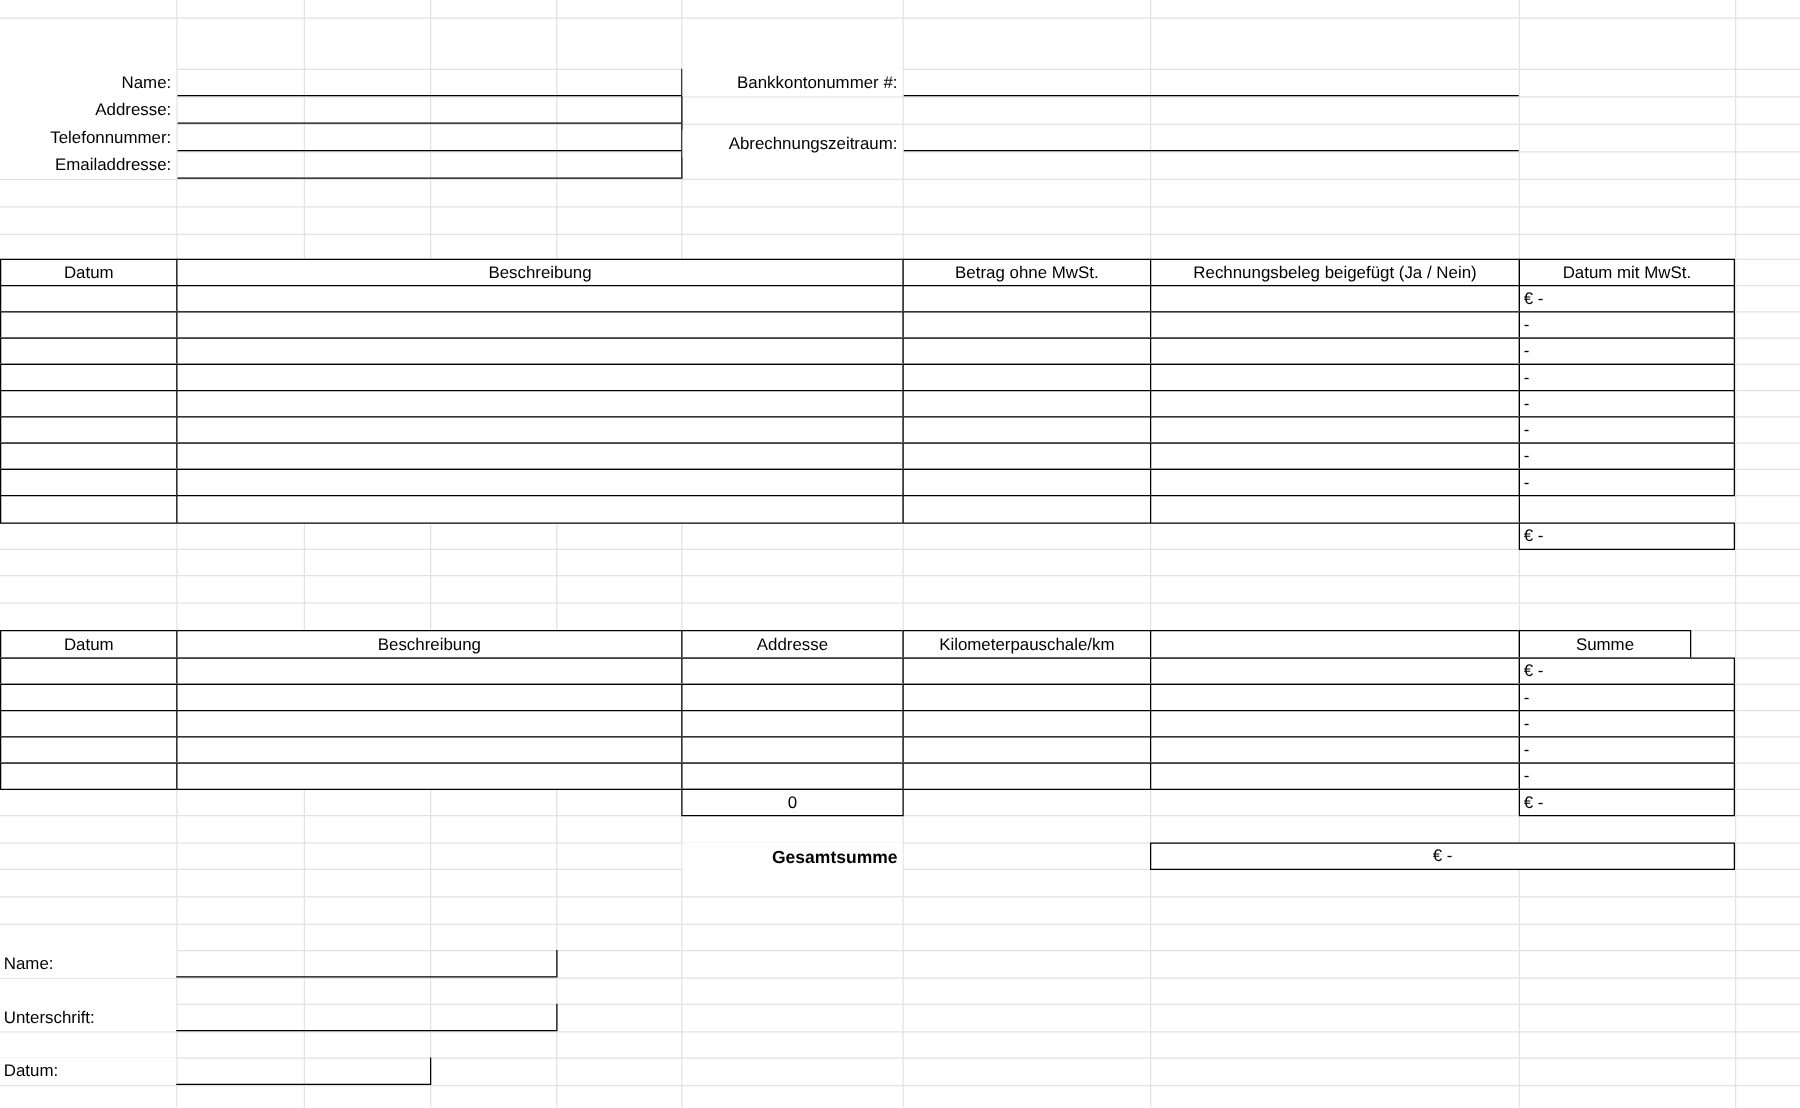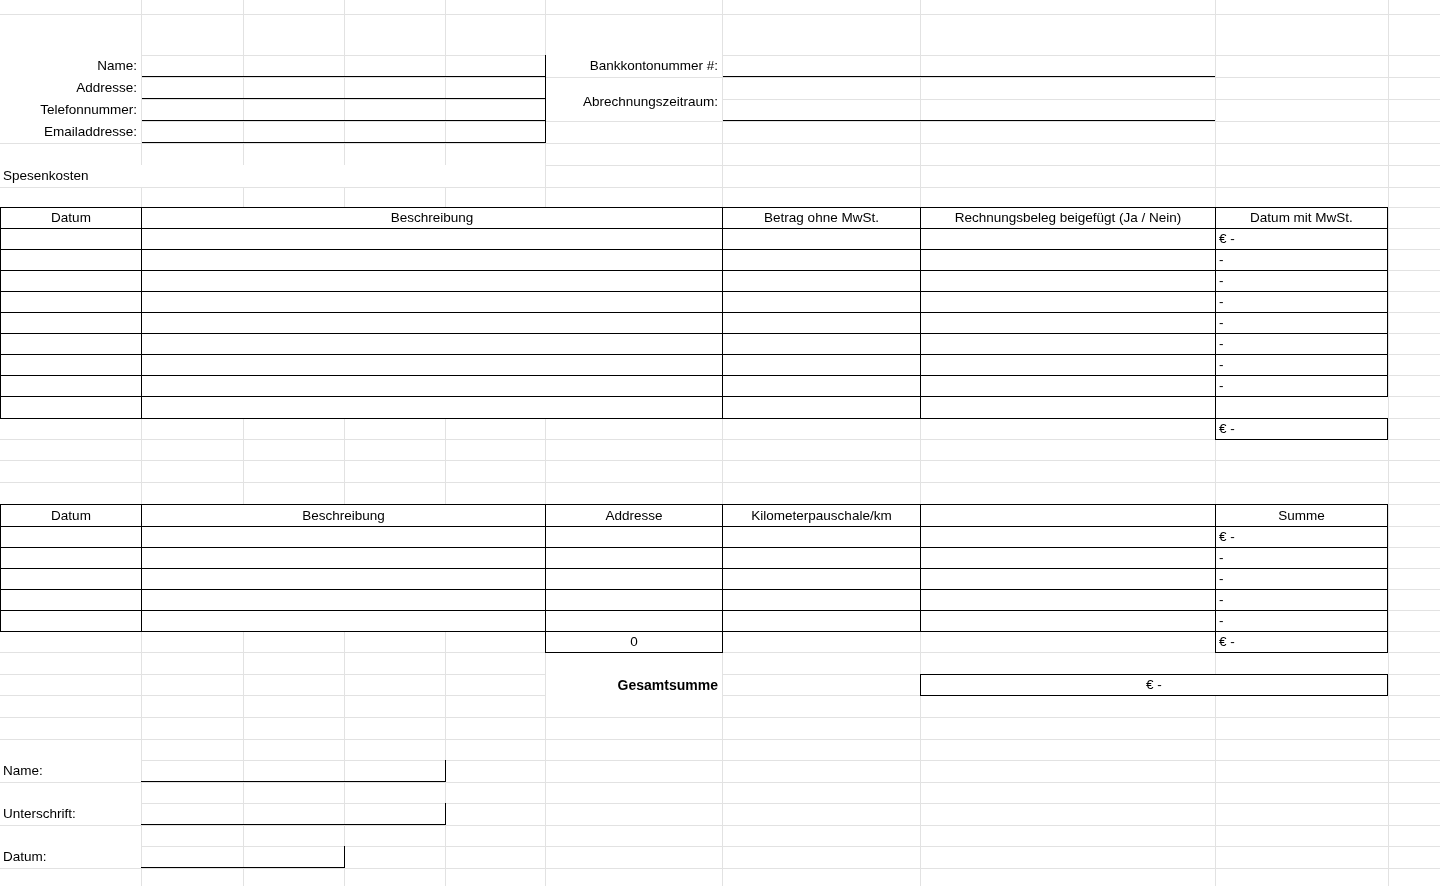--- a/index.html
+++ b/index.html
@@ -136,29 +136,28 @@
   <div class="ul" style="left:142px; top:98px; width:403px;"></div>
 
   <div class="c left" style="left:142px; top:99px; width:403px; height:22px;"></div>
   <div class="ul" style="left:142px; top:120px; width:403px;"></div>
 
   <div class="c left" style="left:142px; top:121px; width:403px; height:22px;"></div>
   <div class="ul" style="left:142px; top:142px; width:403px;"></div>
   <div class="tick" style="left:545px; top:55px; height:88px;"></div>
 
   <div class="c right opq" style="left:546px; top:55px; width:176px; height:22px;">Bankkontonummer #:</div>
-  <div class="c right opq" style="left:546px; top:91px; width:176px; height:22px;">Abrechnungszeitraum:</div>
+  <div class="c right opq" style="left:546px; top:104px; width:176px; height:22px;">Abrechnungszeitraum:</div>
 
   <div class="c left" style="left:723px; top:55px; width:492px; height:22px;"></div>
   <div class="ul" style="left:723px; top:76px; width:492px;"></div>
 
   <div class="c left" style="left:723px; top:99px; width:492px; height:22px;"></div>
   <div class="ul" style="left:723px; top:120px; width:492px;"></div>
 
-  <div class="c left opq" style="left:0px; top:165px; width:545px; height:22px;">Spesenkosten</div>
 
   <div>
 
     <div class="tc center" style="left:0px;    top:207px; width:142px; height:22px;">Datum</div>
     <div class="tc center" style="left:141px;  top:207px; width:582px; height:22px;">Beschreibung</div>
     <div class="tc center" style="left:722px;  top:207px; width:199px; height:22px;">Betrag ohne MwSt.</div>
     <div class="tc center" style="left:920px;  top:207px; width:296px; height:22px;">Rechnungsbeleg beigefügt (Ja / Nein)</div>
     <div class="tc center" style="left:1215px; top:207px; width:173px; height:22px;">Datum mit MwSt.</div>
 
     <div>
@@ -228,21 +227,21 @@
   </div>
 
 
   <div>
 
     <div class="tc center" style="left:0px;    top:504px; width:142px; height:23px;">Datum</div>
     <div class="tc center" style="left:141px;  top:504px; width:405px; height:23px;">Beschreibung</div>
     <div class="tc center" style="left:545px;  top:504px; width:178px; height:23px;">Addresse</div>
     <div class="tc center" style="left:722px;  top:504px; width:199px; height:23px;">Kilometerpauschale/km</div>
     <div class="tc center" style="left:920px;  top:504px; width:296px; height:23px;"></div>
-    <div class="tc center" style="left:1215px; top:504px; width:173px; height:23px;">Summe</div>
+    <div class="tc center" style="left:1215px; top:504px; width:138px; height:23px;">Summe</div>
 
     <div>
       <div class="tc left" style="left:0px;    top:526px; width:142px; height:22px;"></div>
       <div class="tc left" style="left:141px;  top:526px; width:405px; height:22px;"></div>
       <div class="tc left" style="left:545px;  top:526px; width:178px; height:22px;"></div>
       <div class="tc left" style="left:722px;  top:526px; width:199px; height:22px;"></div>
       <div class="tc left" style="left:920px;  top:526px; width:296px; height:22px;"></div>
       <div class="tc left" style="left:1215px; top:526px; width:173px; height:22px;">€ -</div>
     </div>
     <div>

